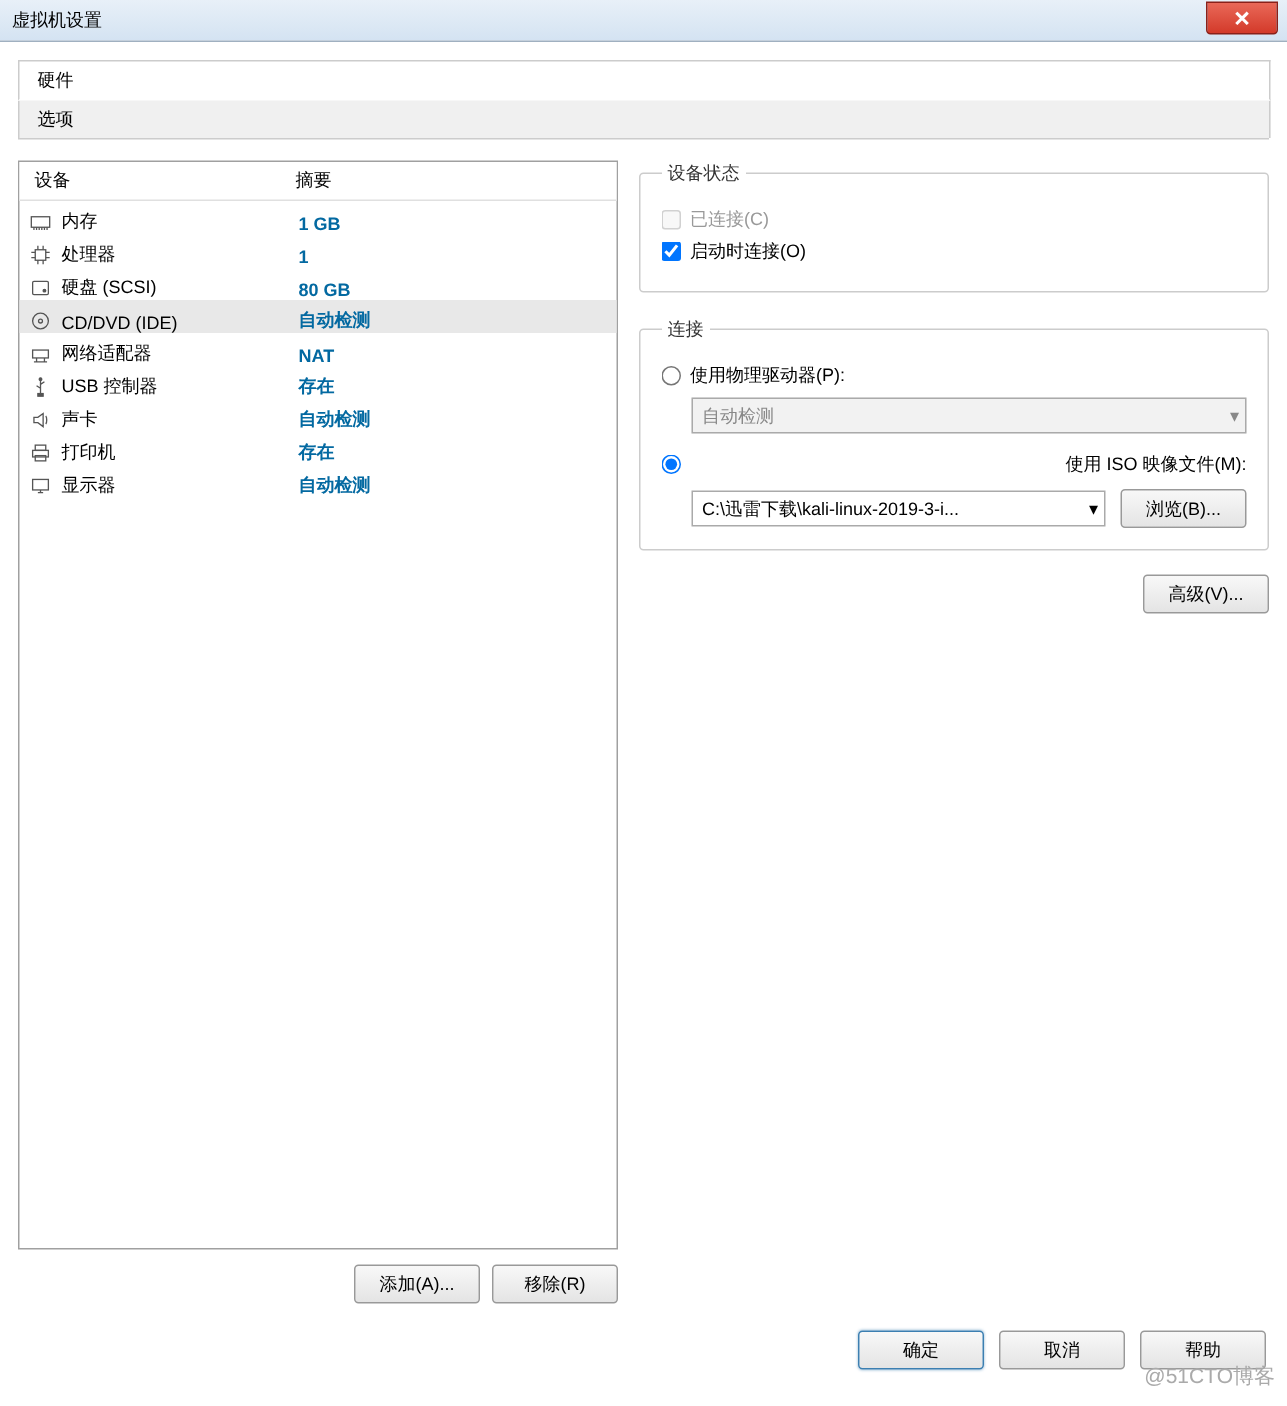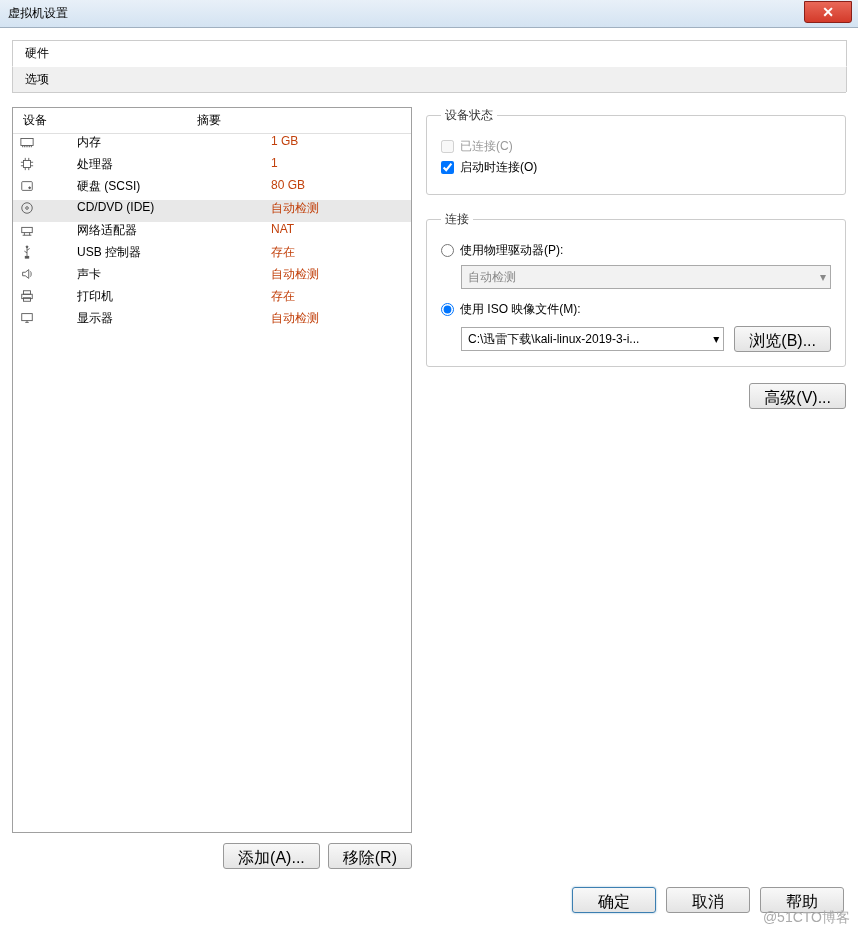--- a/index.html
+++ b/index.html
@@ -80,56 +80,55 @@
     .hw-header {
       display: flex;
       background: #fff;
       border-bottom: 1px solid #e0e0e0;
       padding: 4px 0;
     }
     .hw-header .col1 { width: 180px; padding-left: 10px; }
     .hw-header .col2 { flex: 1; padding-left: 4px; }
     .hw-row {
       display: flex;
-      align-items: flex-start;
+      align-items: flex-end;
       height: 22px;
       padding-left: 6px;
       cursor: pointer;
-      gap: 36px;
     }
     .hw-row.selected { background: #e8e8e8; }
     .hw-row .icon {
       width: 16px;
       height: 16px;
       margin-right: 6px;
       display: inline-flex;
       align-items: center;
       justify-content: center;
       color: #555;
       flex-shrink: 0;
     }
     .hw-row .icon svg { width: 14px; height: 14px; }
     .hw-row .name { width: 158px; }
-    .hw-row .summary { flex: 1; color: #c2410c; }
+    .hw-row .summary { flex: 1; color: #0369a1; font-weight: bold; }
     .row-actions {
       display: flex;
       justify-content: flex-end;
       gap: 8px;
       margin-top: 10px;
     }
     .btn {
       height: 26px;
       min-width: 84px;
       padding: 4px 14px;
       background: linear-gradient(to bottom, #f8f8f8, #e4e4e4);
       border: 1px solid #999;
       border-radius: 3px;
       cursor: pointer;
       font-family: inherit;
-      font-size: 16px;
+      font-size: 12px;
     }
     .btn.primary {
       border: 1px solid #3c7fb1;
       box-shadow: 0 0 2px rgba(60,127,177,0.6);
     }
     fieldset {
       border: 1px solid #ccc;
       border-radius: 3px;
       padding: 10px 14px 14px 14px;
       margin-bottom: 16px;
@@ -335,21 +334,21 @@
           <input type="radio" name="conn" style="">
           <label>使用物理驱动器(P):</label>
         </div>
         <div class="sub-indent">
           <div class="combo disabled">
             <span>自动检测</span>
             <span class="arrow">▾</span>
           </div>
         </div>
 
-        <div class="radio-row" style="margin-top:12px;">
+        <div class="radio-row" style="margin-top:12px;justify-content:space-between;">
           <input type="radio" name="conn" checked="" style="">
           <label>使用 ISO 映像文件(M):</label>
         </div>
         <div class="iso-row">
           <div class="combo">
             <span>C:\迅雷下载\kali-linux-2019-3-i...</span>
             <span class="arrow">▾</span>
           </div>
           <button class="btn">浏览(B)...</button>
         </div>

